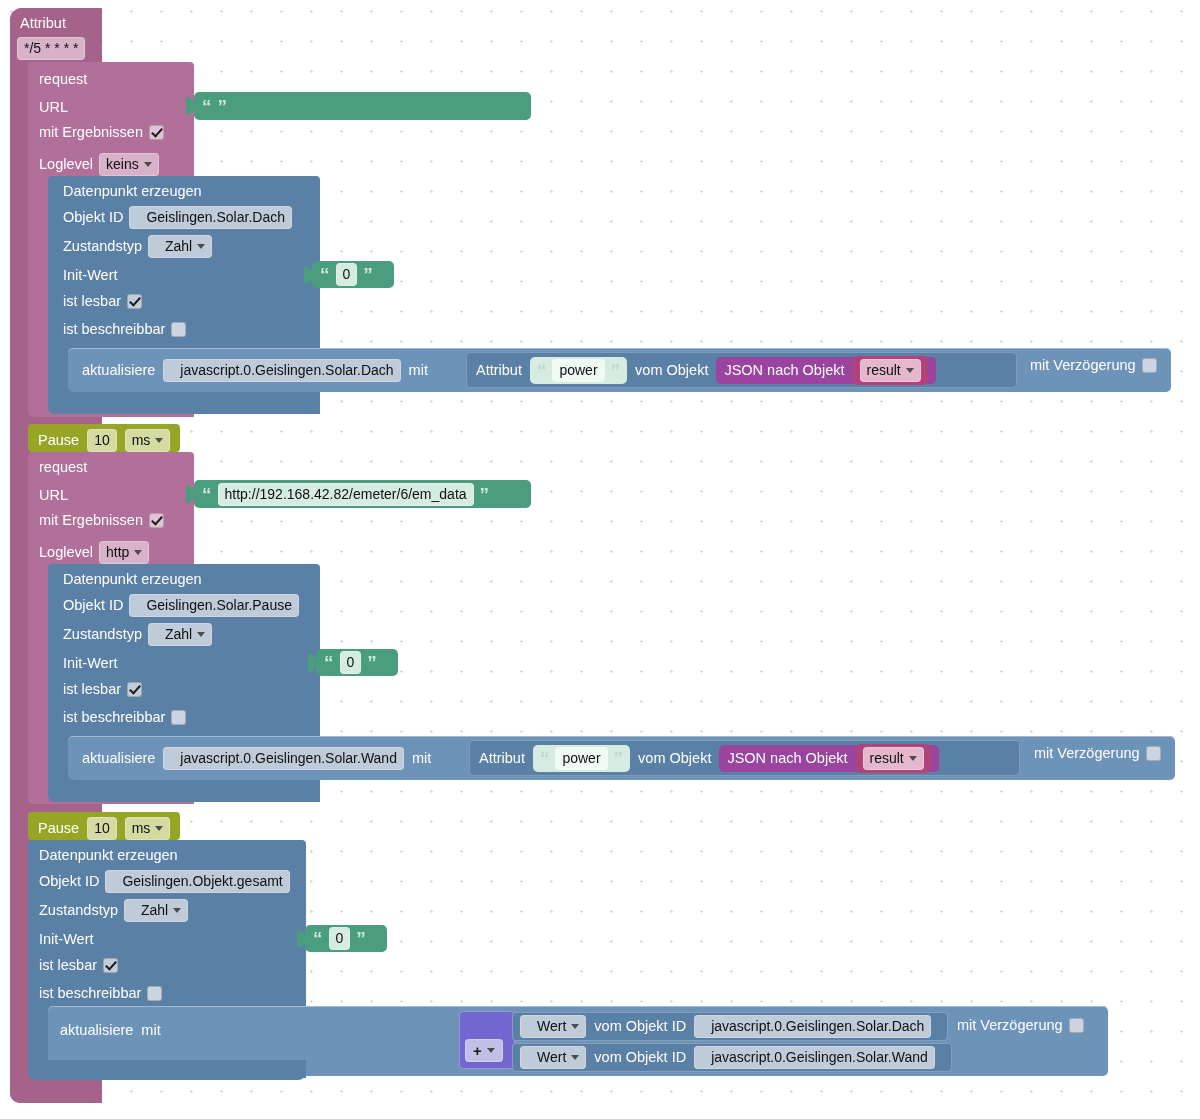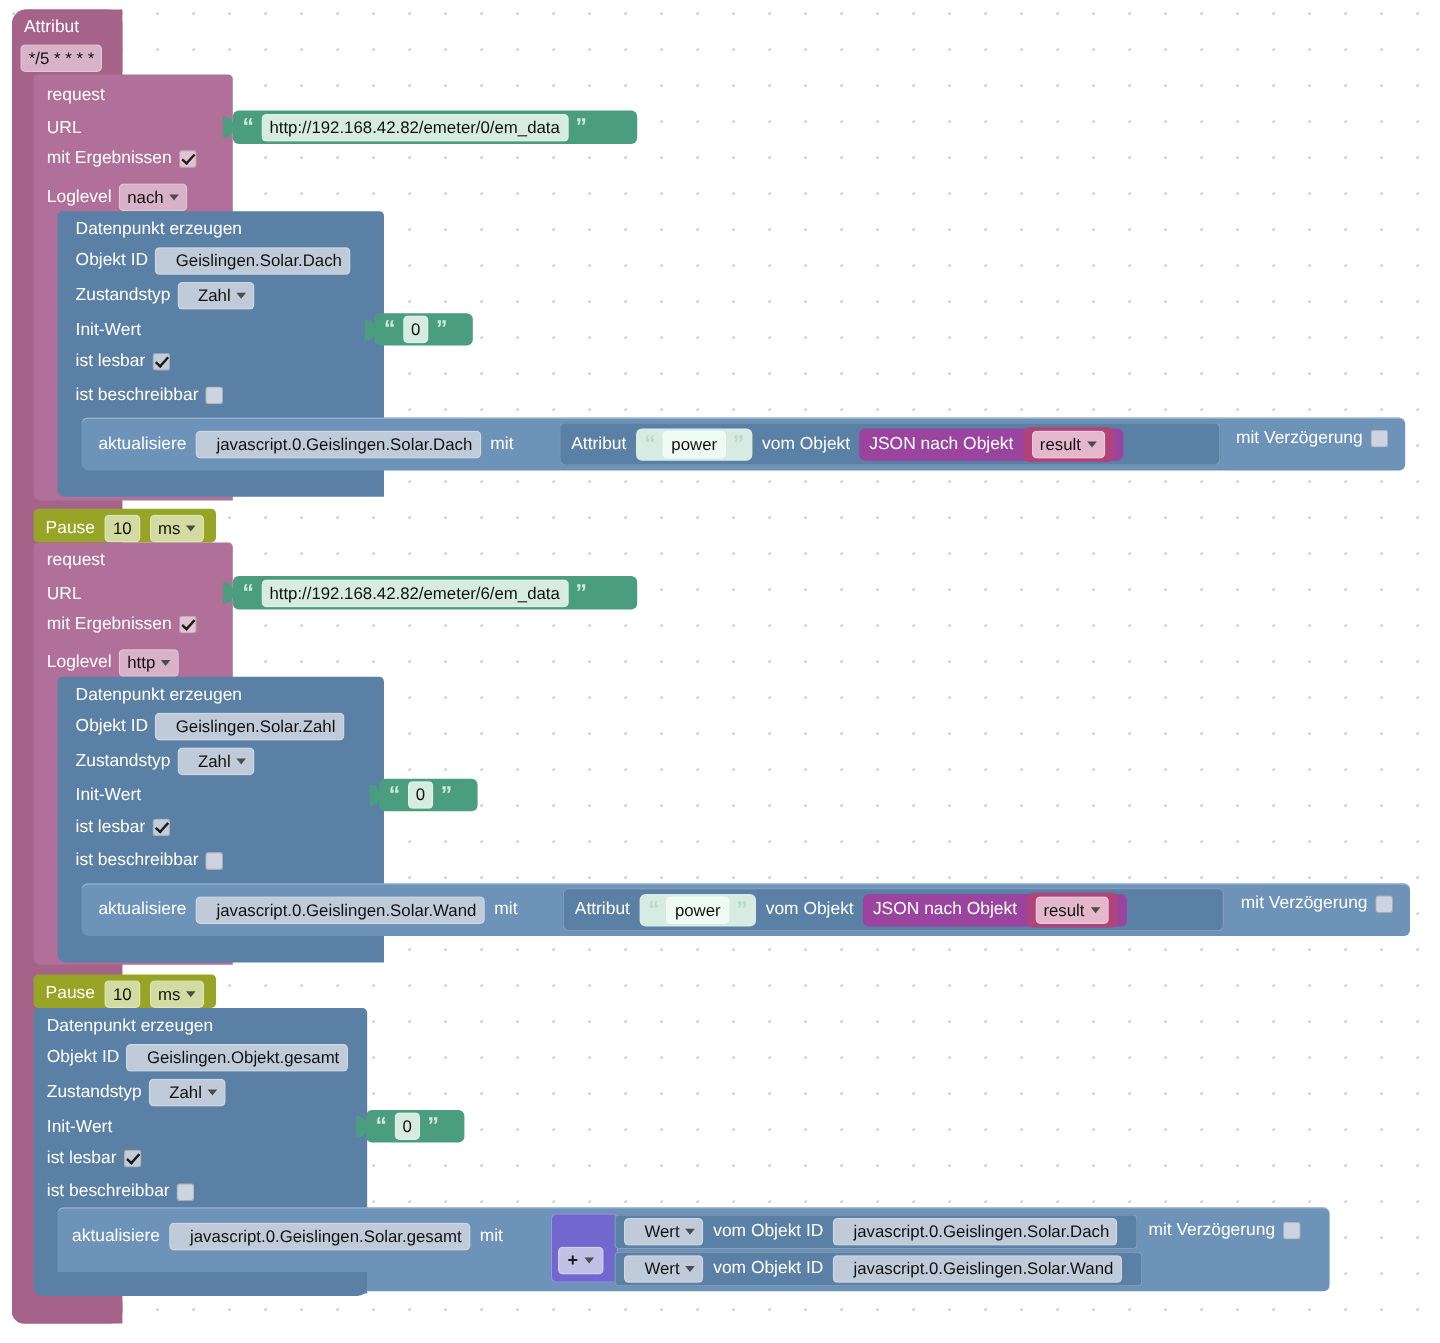--- a/index.html
+++ b/index.html
@@ -106,31 +106,30 @@
   <div class="blk" style="left:39px; top:125px;">
     <span class="row gap6">
       <span class="lbl">mit Ergebnissen</span>
       <span class="chk on on-magenta"></span>
     </span>
   </div>
   <div class="blk" style="left:39px; top:153px;">
     <span class="row gap6">
       <span class="lbl">Loglevel</span>
       <span class="field on-magenta dd">
-        <span>nach</span>
+        <span>keins</span>
         <i class="caret"></i>
       </span>
     </span>
   </div>
 
   <div class="blk green" style="left:194px; top:92px; width:337px; height:28px; border-radius:5px;">
     <span class="plug green"></span>
     <span class="row gap6" style="height:28px; padding:0 8px;">
       <span class="quote">“</span>
-      <span class="field on-green">http://192.168.42.82/emeter/0/em_data</span>
       <span class="quote">”</span>
     </span>
   </div>
 
   <div class="blk blue" style="left:48px; top:176px; width:272px; height:238px; border-radius:4px 4px 0 6px;"></div>
   <div class="blk" style="left:63px; top:182px;">
     <span class="lbl">Datenpunkt erzeugen</span>
   </div>
   <div class="blk" style="left:63px; top:206px;">
     <span class="row gap6">
@@ -245,21 +244,21 @@
     </span>
   </div>
 
   <div class="blk blue" style="left:48px; top:564px; width:272px; height:238px; border-radius:4px 4px 0 6px;"></div>
   <div class="blk" style="left:63px; top:570px;">
     <span class="lbl">Datenpunkt erzeugen</span>
   </div>
   <div class="blk" style="left:63px; top:594px;">
     <span class="row gap6">
       <span class="lbl">Objekt ID</span>
-      <span class="field on-blue">Geislingen.Solar.Zahl</span>
+      <span class="field on-blue">Geislingen.Solar.Pause</span>
     </span>
   </div>
   <div class="blk" style="left:63px; top:623px;">
     <span class="row gap6">
       <span class="lbl">Zustandstyp</span>
       <span class="field on-blue dd">
         <span>Zahl</span>
         <i class="caret"></i>
       </span>
     </span>
@@ -371,21 +370,20 @@
     <span class="row gap6">
       <span class="lbl">ist beschreibbar</span>
       <span class="chk"></span>
     </span>
   </div>
 
   <div class="blk blue-l" style="left:48px; top:1006px; width:1060px; height:70px; border-radius:5px 5px 5px 6px;
               box-shadow: inset 0 1px 0 rgba(255,255,255,0.35);"></div>
   <div class="blk row gap8" style="left:60px; top:1016px; height:28px;">
     <span class="lbl">aktualisiere</span>
-    <span class="field on-blue">javascript.0.Geislingen.Solar.gesamt</span>
     <span class="lbl">mit</span>
   </div>
 
   <div class="blk purple" style="left:459px; top:1011px; width:56px; height:58px; border-radius:5px;
               box-shadow: inset 0 0 0 1px rgba(255,255,255,0.3);"></div>
   <div class="blk" style="left:465px; top:1039px;">
     <span class="field on-purple dd" style="padding:2px 7px;">
       <span class="lbl-dark" style="font-size:15px;font-weight:bold;">+</span>
       <i class="caret"></i>
     </span>

